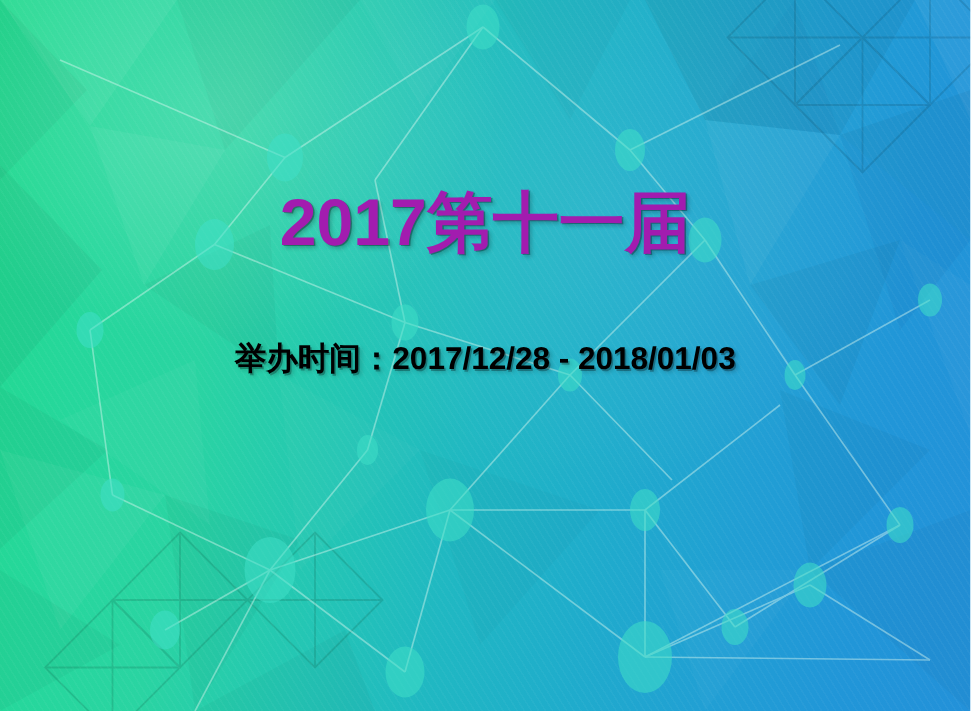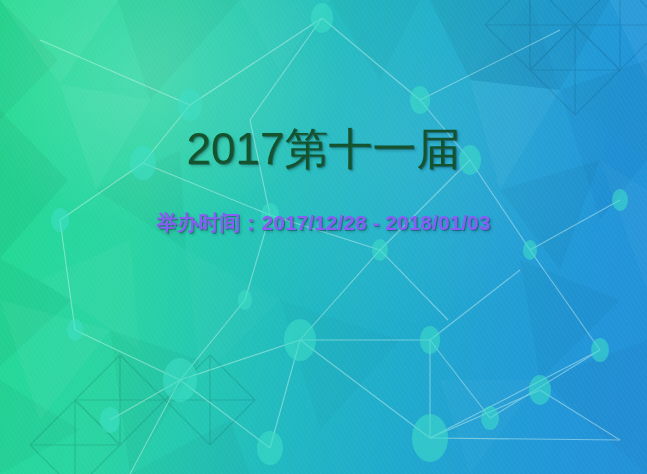--- a/index.html
+++ b/index.html
@@ -68,22 +68,22 @@
     width: 647px;
     height: 474px;
     display: flex;
     flex-direction: column;
     align-items: center;
     justify-content: flex-start;
     pointer-events: none;
   }
 
   .title-line {
-    color: #14532d;
-    font-weight: normal;
+    color: #a21caf;
+    font-weight: bold;
     letter-spacing: 0px;
     white-space: nowrap;
     text-shadow:
        1px 1px 0 rgba(0,0,0,0.30),
        2px 2px 3px rgba(0,0,0,0.22);
   }
 
   #title-line-1 {
     margin-top: 124px;
     font-size: 44px;
@@ -91,25 +91,25 @@
   }
 
   #title-line-2 {
     margin-top: 2px;
     font-size: 44px;
     line-height: 52px;
     letter-spacing: 0.5px;
   }
 
   #subtitle {
-    margin-top: 36px;
+    margin-top: 53px;
     font-size: 21px;
     line-height: 26px;
     font-weight: bold;
-    color: #8b5cf6;
+    color: #000000;
     white-space: nowrap;
     text-shadow:
        1px 1px 0 rgba(0,0,0,0.28),
        2px 2px 3px rgba(0,0,0,0.20);
     text-align: right;
   }
 </style>
 </head>
 <body>
 

